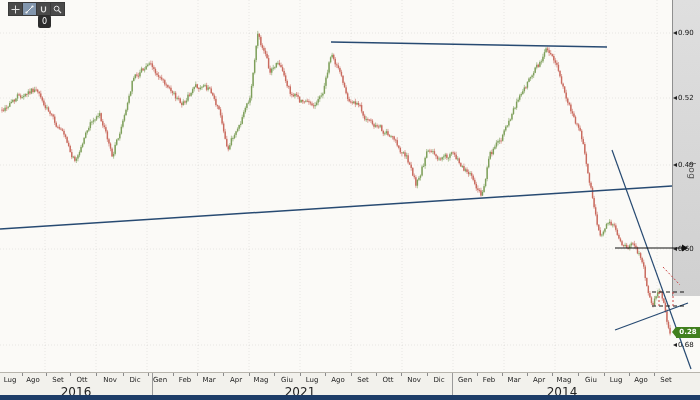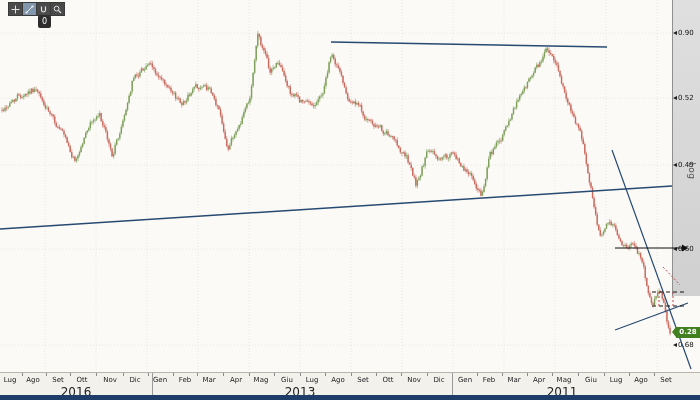--- a/index.html
+++ b/index.html
@@ -1026,22 +1026,22 @@
       <div class="atick" style="left: 452px;"></div>
       <div class="atick" style="left: 477px;"></div>
       <div class="atick" style="left: 501.5px;"></div>
       <div class="atick" style="left: 526.5px;"></div>
       <div class="atick" style="left: 551.5px;"></div>
       <div class="atick" style="left: 577.5px;"></div>
       <div class="atick" style="left: 603.5px;"></div>
       <div class="atick" style="left: 628.5px;"></div>
       <div class="atick" style="left: 653.5px;"></div>
       <div class="ylbl" style="left: 76px;">2016</div>
-      <div class="ylbl" style="left: 300px;">2013</div>
-      <div class="ylbl" style="left: 562px;">2011</div>
+      <div class="ylbl" style="left: 300px;">2021</div>
+      <div class="ylbl" style="left: 562px;">2014</div>
       <div class="sep" style="left: 152px;"></div>
       <div class="sep" style="left: 452px;"></div>
     </div>
 
   <div class="bottom-bar"></div>
 
   <div class="toolbar">
     <span class="tcell">
       <svg width="9" height="9">
         <path d="M4.5 0.5v8M0.5 4.5h8" stroke="#e3e3e3" stroke-width="1" fill="none"></path>

